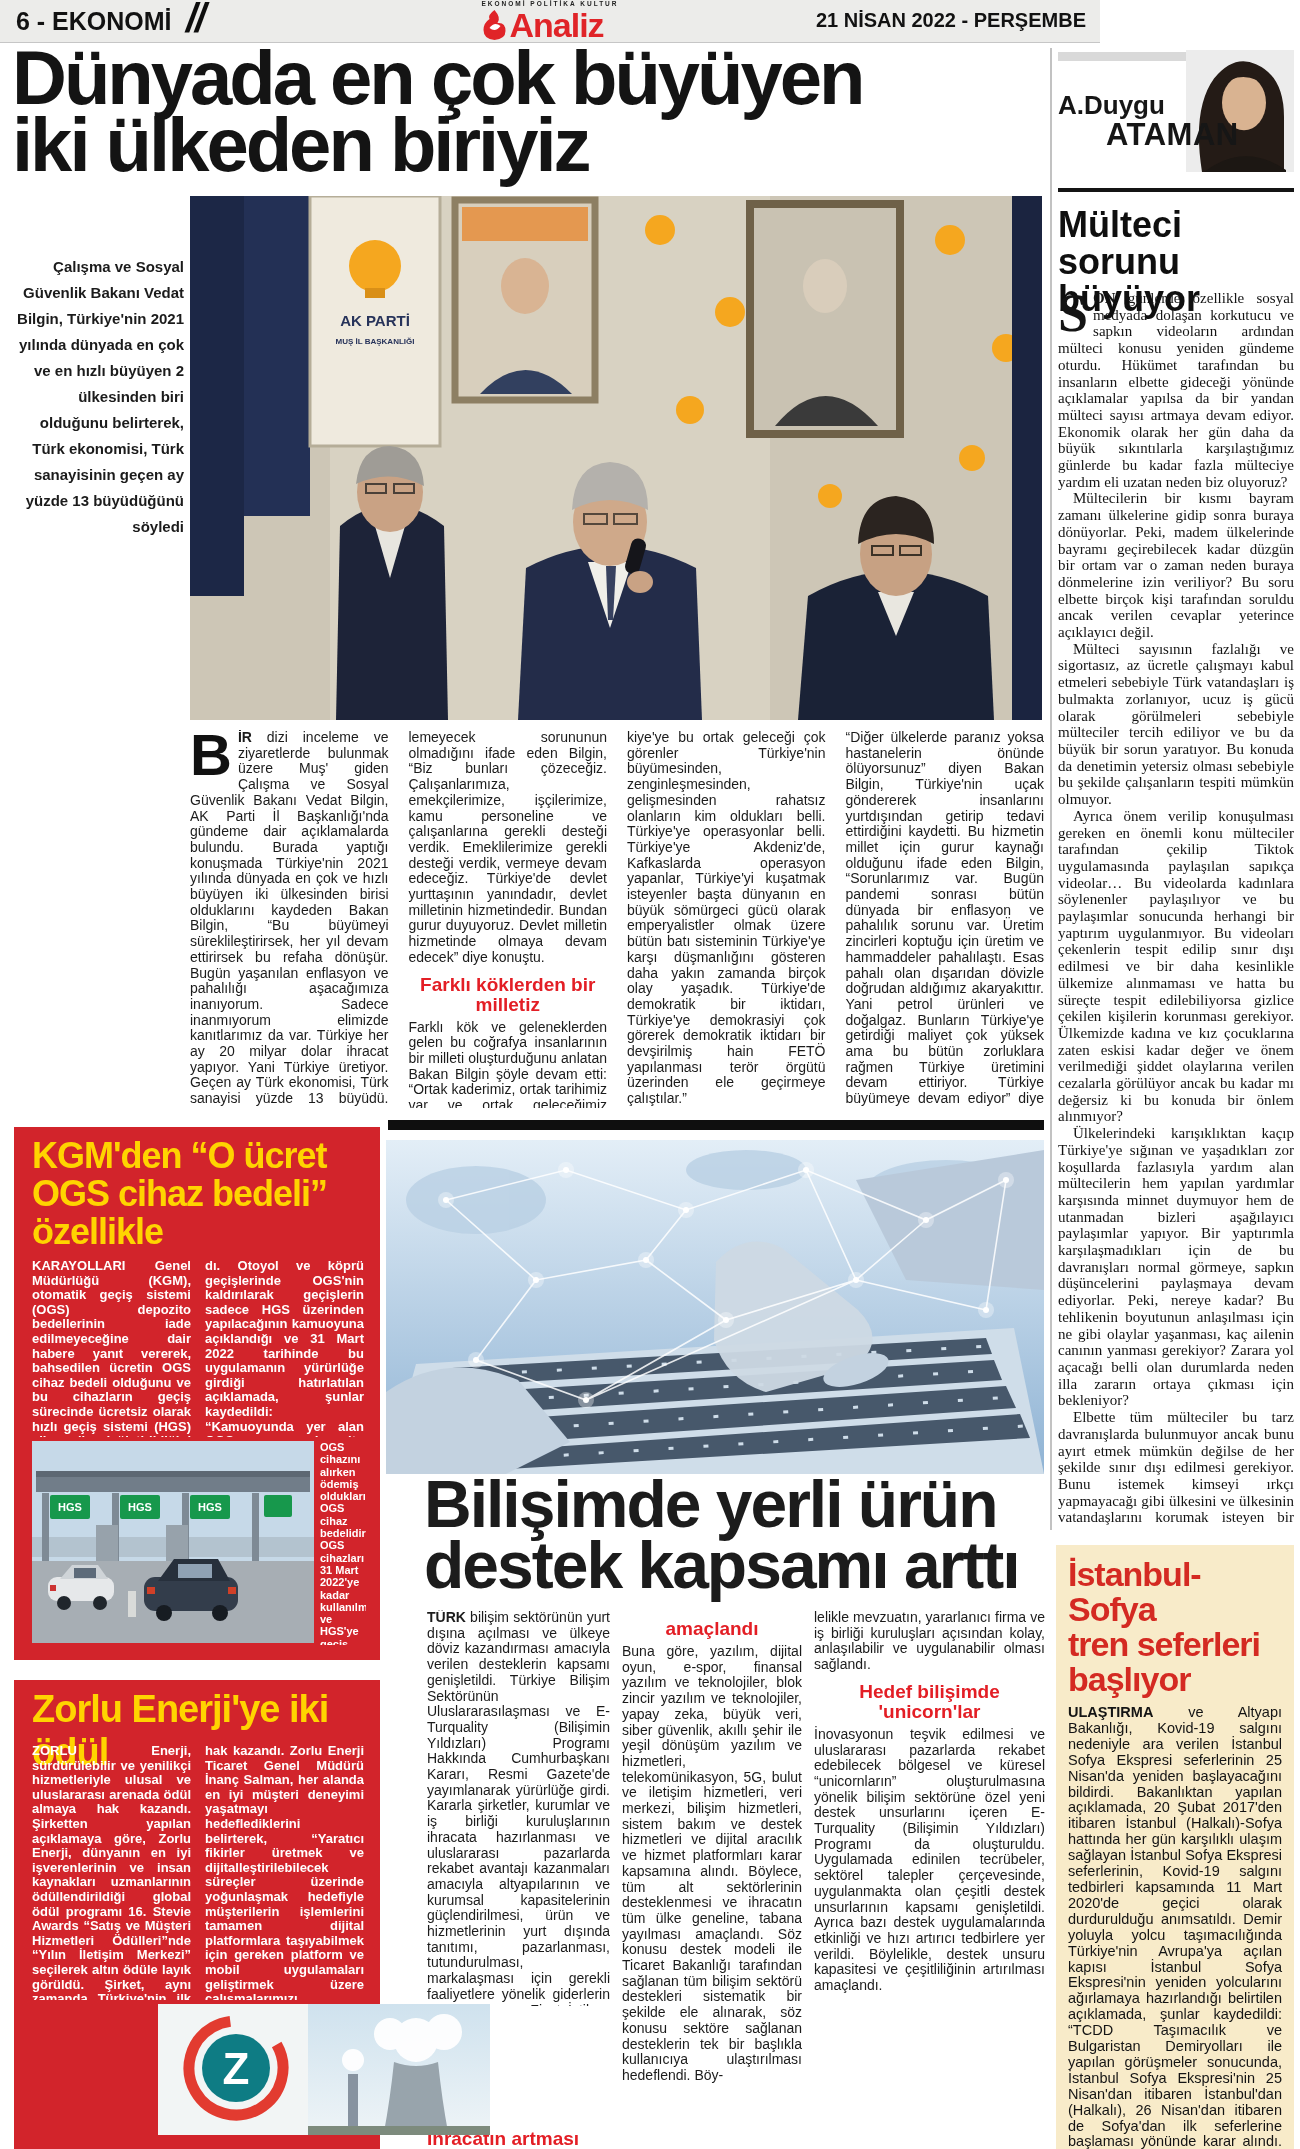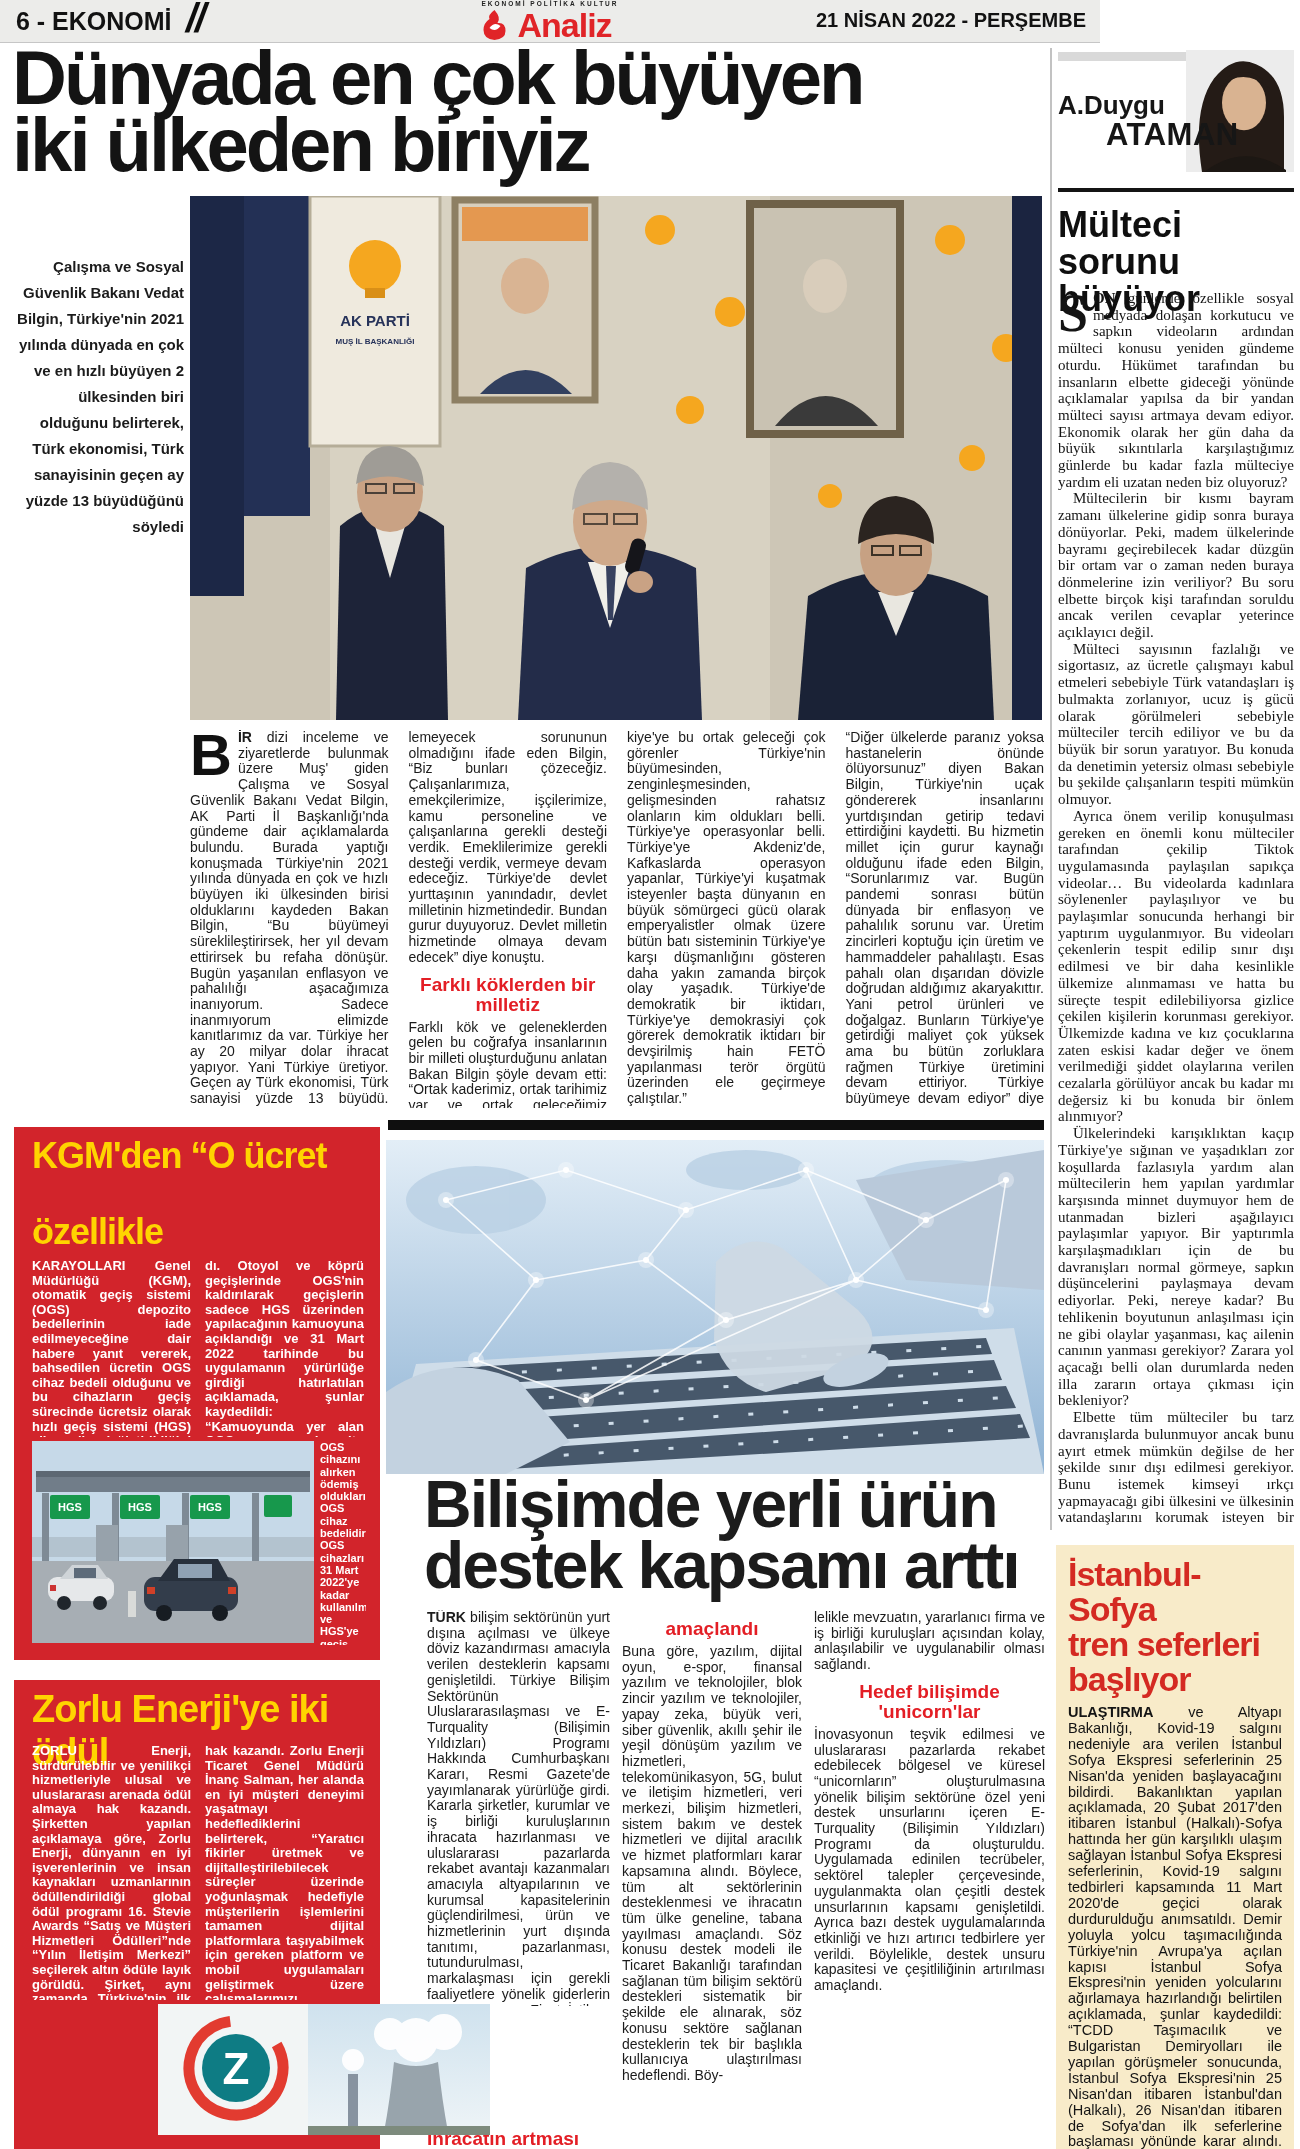--- a/index.html
+++ b/index.html
@@ -4,21 +4,21 @@
 <style>
   html,body{margin:0;padding:0;background:#9a9a9a;}
   .page{position:relative;width:1300px;height:2149px;background:#ffffff;overflow:hidden;
         font-family:"Liberation Sans",sans-serif;color:#1a1a1a;margin:0 auto;}
   
   .hdr{position:absolute;left:0;top:0;width:1100px;height:42px;background:#ececea;border-bottom:1px solid #c6c6c6;}
   .hdr-label{position:absolute;left:16px;top:7px;font-size:25px;font-weight:bold;color:#121212;}
   .hdr-slash{position:absolute;left:186px;top:-4px;font-size:40px;font-weight:bold;font-style:italic;color:#0d0d0d;letter-spacing:-2px;}
   .mast{position:absolute;left:50%;top:1px;transform:translateX(-50%);text-align:center;line-height:1;}
   .mast-small{display:block;font-size:6.5px;letter-spacing:2px;color:#222;font-weight:bold;margin-bottom:0;}
-  .mast-row{display:flex;align-items:center;gap:10px;}
+  .mast-row{display:flex;align-items:center;gap:2px;}
   .mast-name{font-size:34px;font-weight:bold;color:#e02428;letter-spacing:-1px;}
   .hdr-date{position:absolute;right:14px;top:9px;font-size:20px;font-weight:bold;color:#121212;}
   
   .h1{position:absolute;left:12px;top:44px;width:1030px;font-size:76px;line-height:67px;font-weight:bold;letter-spacing:-3px;color:#141414;}
   .h1 span{display:block;}
   .lead{position:absolute;left:12px;top:254px;width:172px;font-size:15px;line-height:26px;font-weight:bold;color:#1b1b1b;text-align:right;}
   .main-photo{position:absolute;left:190px;top:196px;width:852px;height:524px;}
   .main-cols{position:absolute;left:190px;top:730px;width:854px;height:378px;display:flex;gap:20px;overflow:hidden;}
   .mcol{flex:1;font-size:14px;line-height:15.7px;text-align:justify;color:#1b1b1b;}
   .mcol p{margin:0;}
@@ -196,21 +196,21 @@
     <p>Mültecilerin bir kısmı bayram zamanı ülkelerine gidip sonra buraya dönüyorlar. Peki, madem ülkelerinde bayramı geçirebilecek kadar düzgün bir ortam var o zaman neden buraya dönmelerine izin veriliyor? Bu soru elbette birçok kişi tarafından soruldu ancak verilen cevaplar yeterince açıklayıcı değil.</p>
     <p>Mülteci sayısının fazlalığı ve sigortasız, az ücretle çalışmayı kabul etmeleri sebebiyle Türk vatandaşları iş bulmakta zorlanıyor, ucuz iş gücü olarak görülmeleri sebebiyle mülteciler tercih ediliyor ve bu da büyük bir sorun yaratıyor. Bu konuda da denetimin yetersiz olması sebebiyle bu şekilde çalışanların tespiti mümkün olmuyor.</p>
     <p>Ayrıca önem verilip konuşulması gereken en önemli konu mülteciler tarafından çekilip Tiktok uygulamasında paylaşılan sapıkça videolar… Bu videolarda kadınlara söylenenler paylaşılıyor ve bu paylaşımlar sonucunda herhangi bir yaptırım uygulanmıyor. Bu videoları çekenlerin tespit edilip sınır dışı edilmesi ve bir daha kesinlikle ülkemize alınmaması ve hatta bu süreçte tespit edilebiliyorsa gizlice çekilen kişilerin korunması gerekiyor. Ülkemizde kadına ve kız çocuklarına zaten eskisi kadar değer ve önem verilmediği şiddet olaylarına verilen cezalarla görülüyor ancak bu kadar mı değersiz ki bu konuda bir önlem alınmıyor?</p>
     <p>Ülkelerindeki karışıklıktan kaçıp Türkiye'ye sığınan ve yaşadıkları zor koşullarda fazlasıyla yardım alan mültecilerin hem yapılan yardımlar karşısında minnet duymuyor hem de utanmadan bizleri aşağılayıcı paylaşımlar yapıyor. Bir yaptırımla karşılaşmadıkları için de bu davranışları normal görmeye, sapkın düşüncelerini paylaşmaya devam ediyorlar. Peki, nereye kadar? Bu tehlikenin boyutunun anlaşılması için ne gibi olaylar yaşanması, kaç ailenin canının yanması gerekiyor? Zarara yol açacağı belli olan durumlarda neden illa zararın ortaya çıkması için bekleniyor?</p>
     <p>Elbette tüm mülteciler bu tarz davranışlarda bulunmuyor ancak bunu ayırt etmek mümkün değilse de her şekilde sınır dışı edilmesi gerekiyor. Bunu istemek kimseyi ırkçı yapmayacağı gibi ülkesini ve ülkesinin vatandaşlarını korumak isteyen bir birey yapar ancak bunu hazmedemeyenler bunu ırkçılıkla bağdaştırıyor. Böyle yorumlar yapanlara şunu sormak istiyorum ki Türk vatandaşlarının canı bu gidişle çok da uzak olmayan bir gelecekte yandığında da bu yorumları yapabilecek misiniz?</p>
   </div>
 
   <div class="redbox kgm">
     <div class="kgm-h">
       <span>KGM'den “O ücret</span><br>
-      <br>
+      <span>OGS cihaz bedeli”</span><br>
       <span>özellikle</span>
     </div>
     <div class="kgm-cols">
       <div class="rcol">
           <p><b class="leadword">KARAYOLLARI</b><span> Genel Müdürlüğü (KGM), otomatik geçiş sistemi (OGS) depozito bedellerinin iade edilmeyeceğine dair habere yanıt vererek, bahsedilen ücretin OGS cihaz bedeli olduğunu ve bu cihazların geçiş sürecinde ücretsiz olarak hızlı geçiş sistemi (HGS) cihazı ile değiştirildiğini bildirdi. KGM'den yapılan açıklamada, OGS cihaz bedellerine ilişkin bilgi paylaşıl-</span></p>
         </div>
       <div class="rcol">
           <p>dı. Otoyol ve köprü geçişlerinde OGS'nin kaldırılarak geçişlerin sadece HGS üzerinden yapılacağının kamuoyuna açıklandığı ve 31 Mart 2022 tarihinde bu uygulamanın yürürlüğe girdiği hatırlatılan açıklamada, şunlar kaydedildi: “Kamuoyunda yer alan OGS depozito bedellerinin iade edilmeyeceğine dair haberde bahsedilen depozito bedeli olmayıp, vatandaşlarımızın</p>
         </div>
     </div>

